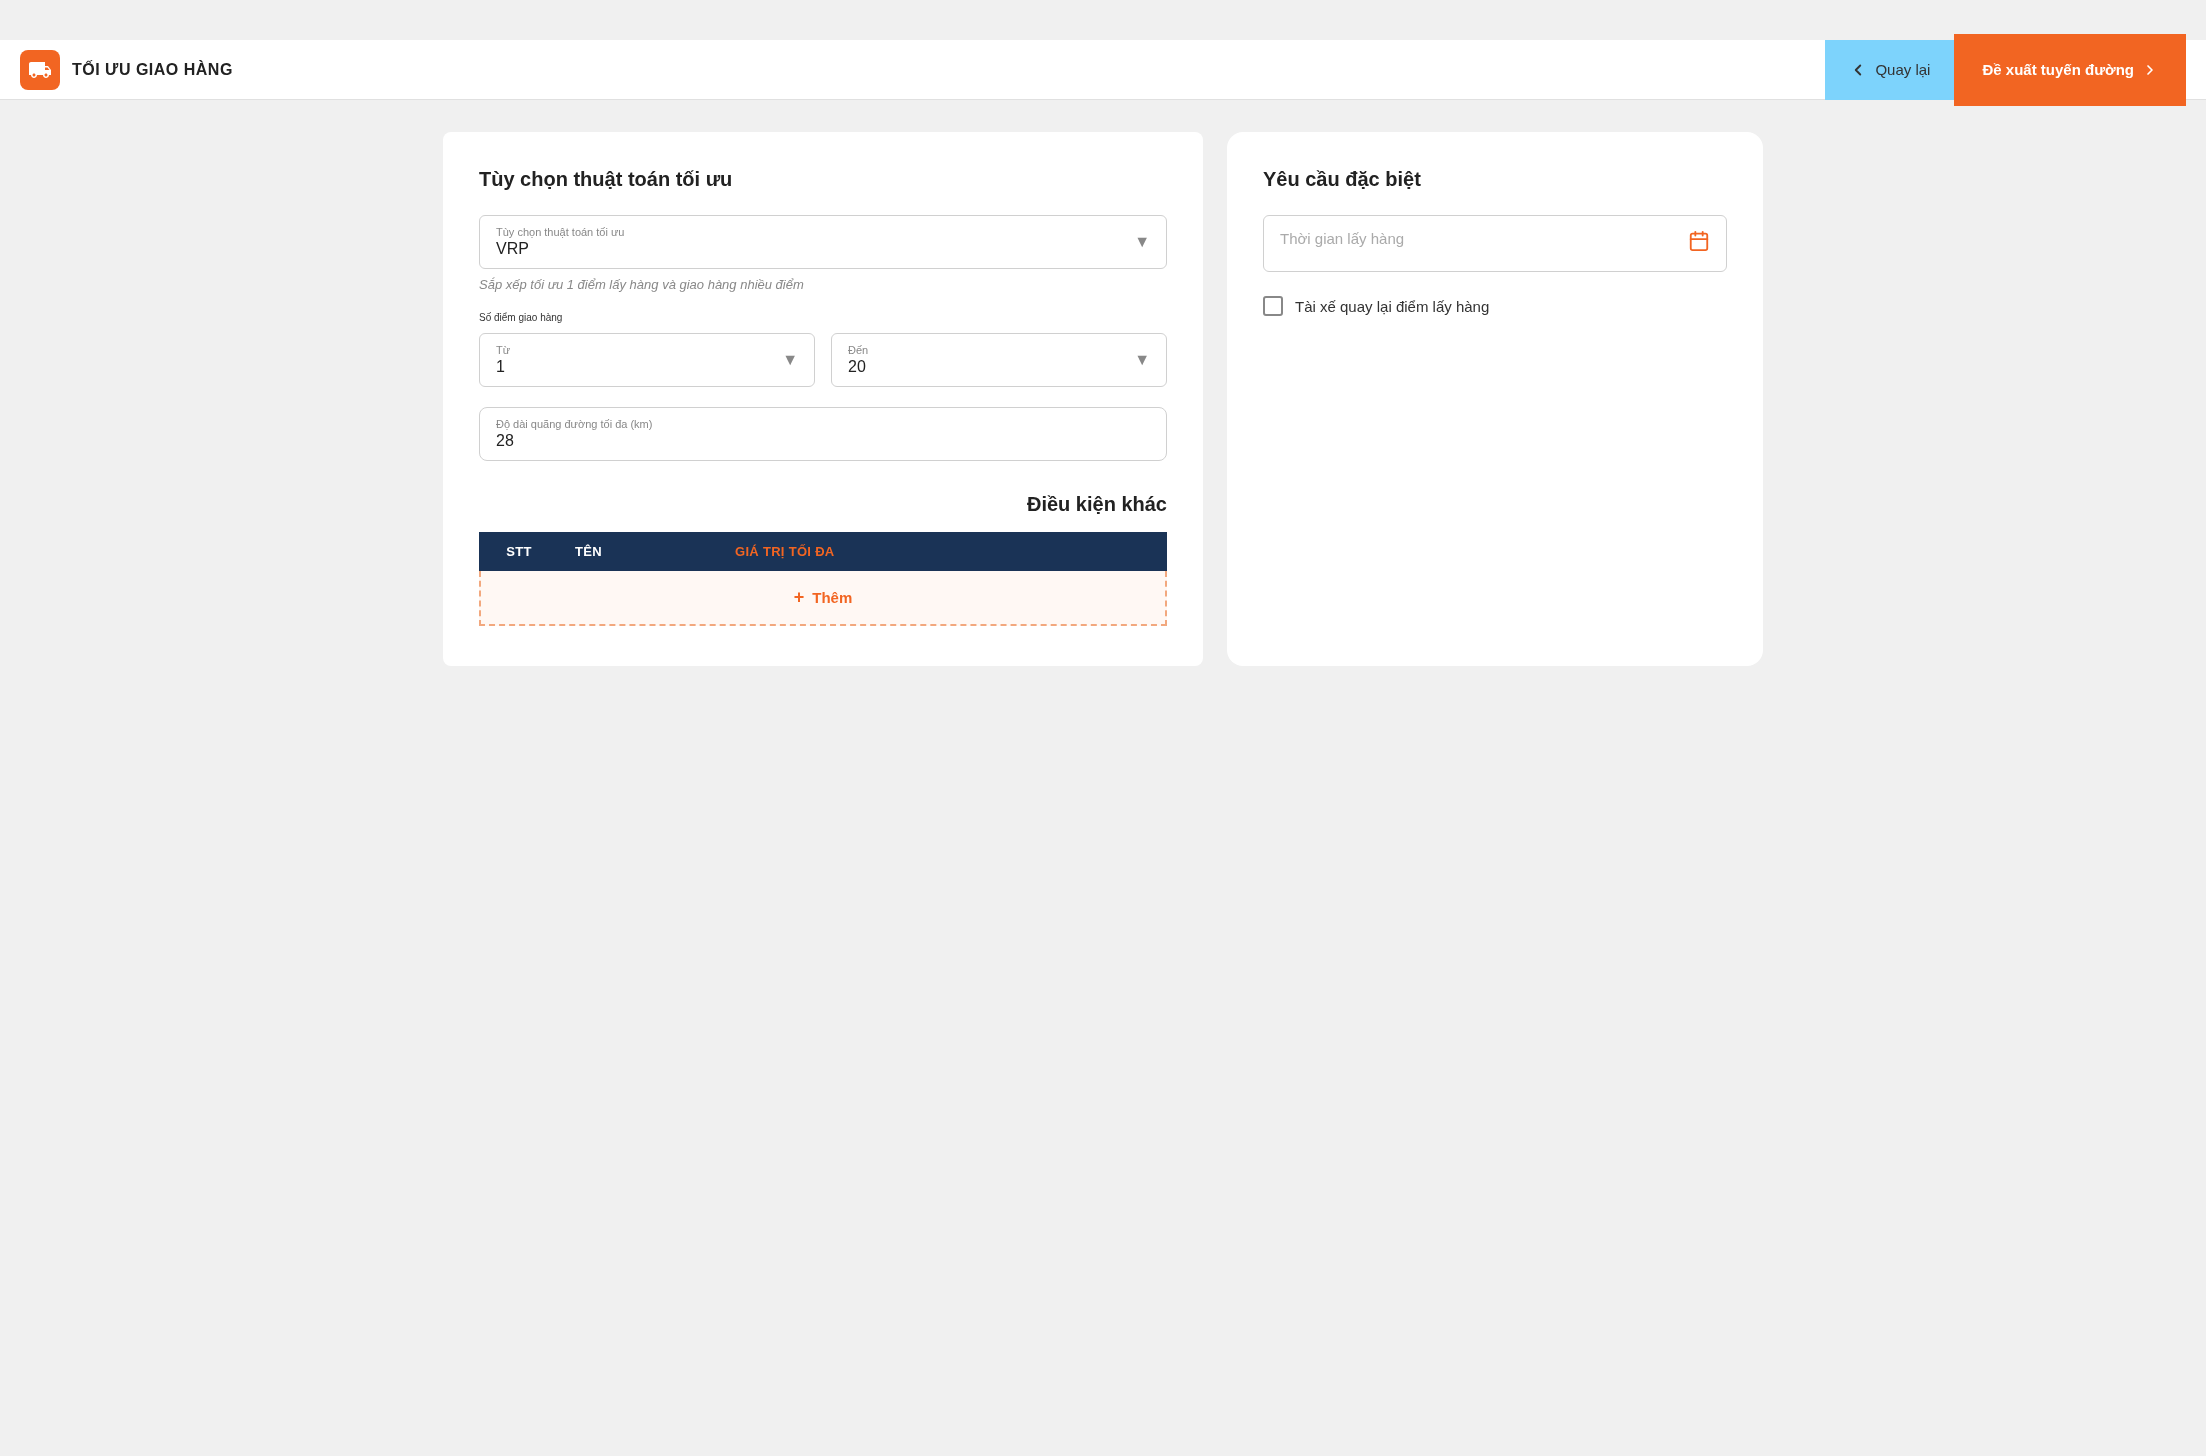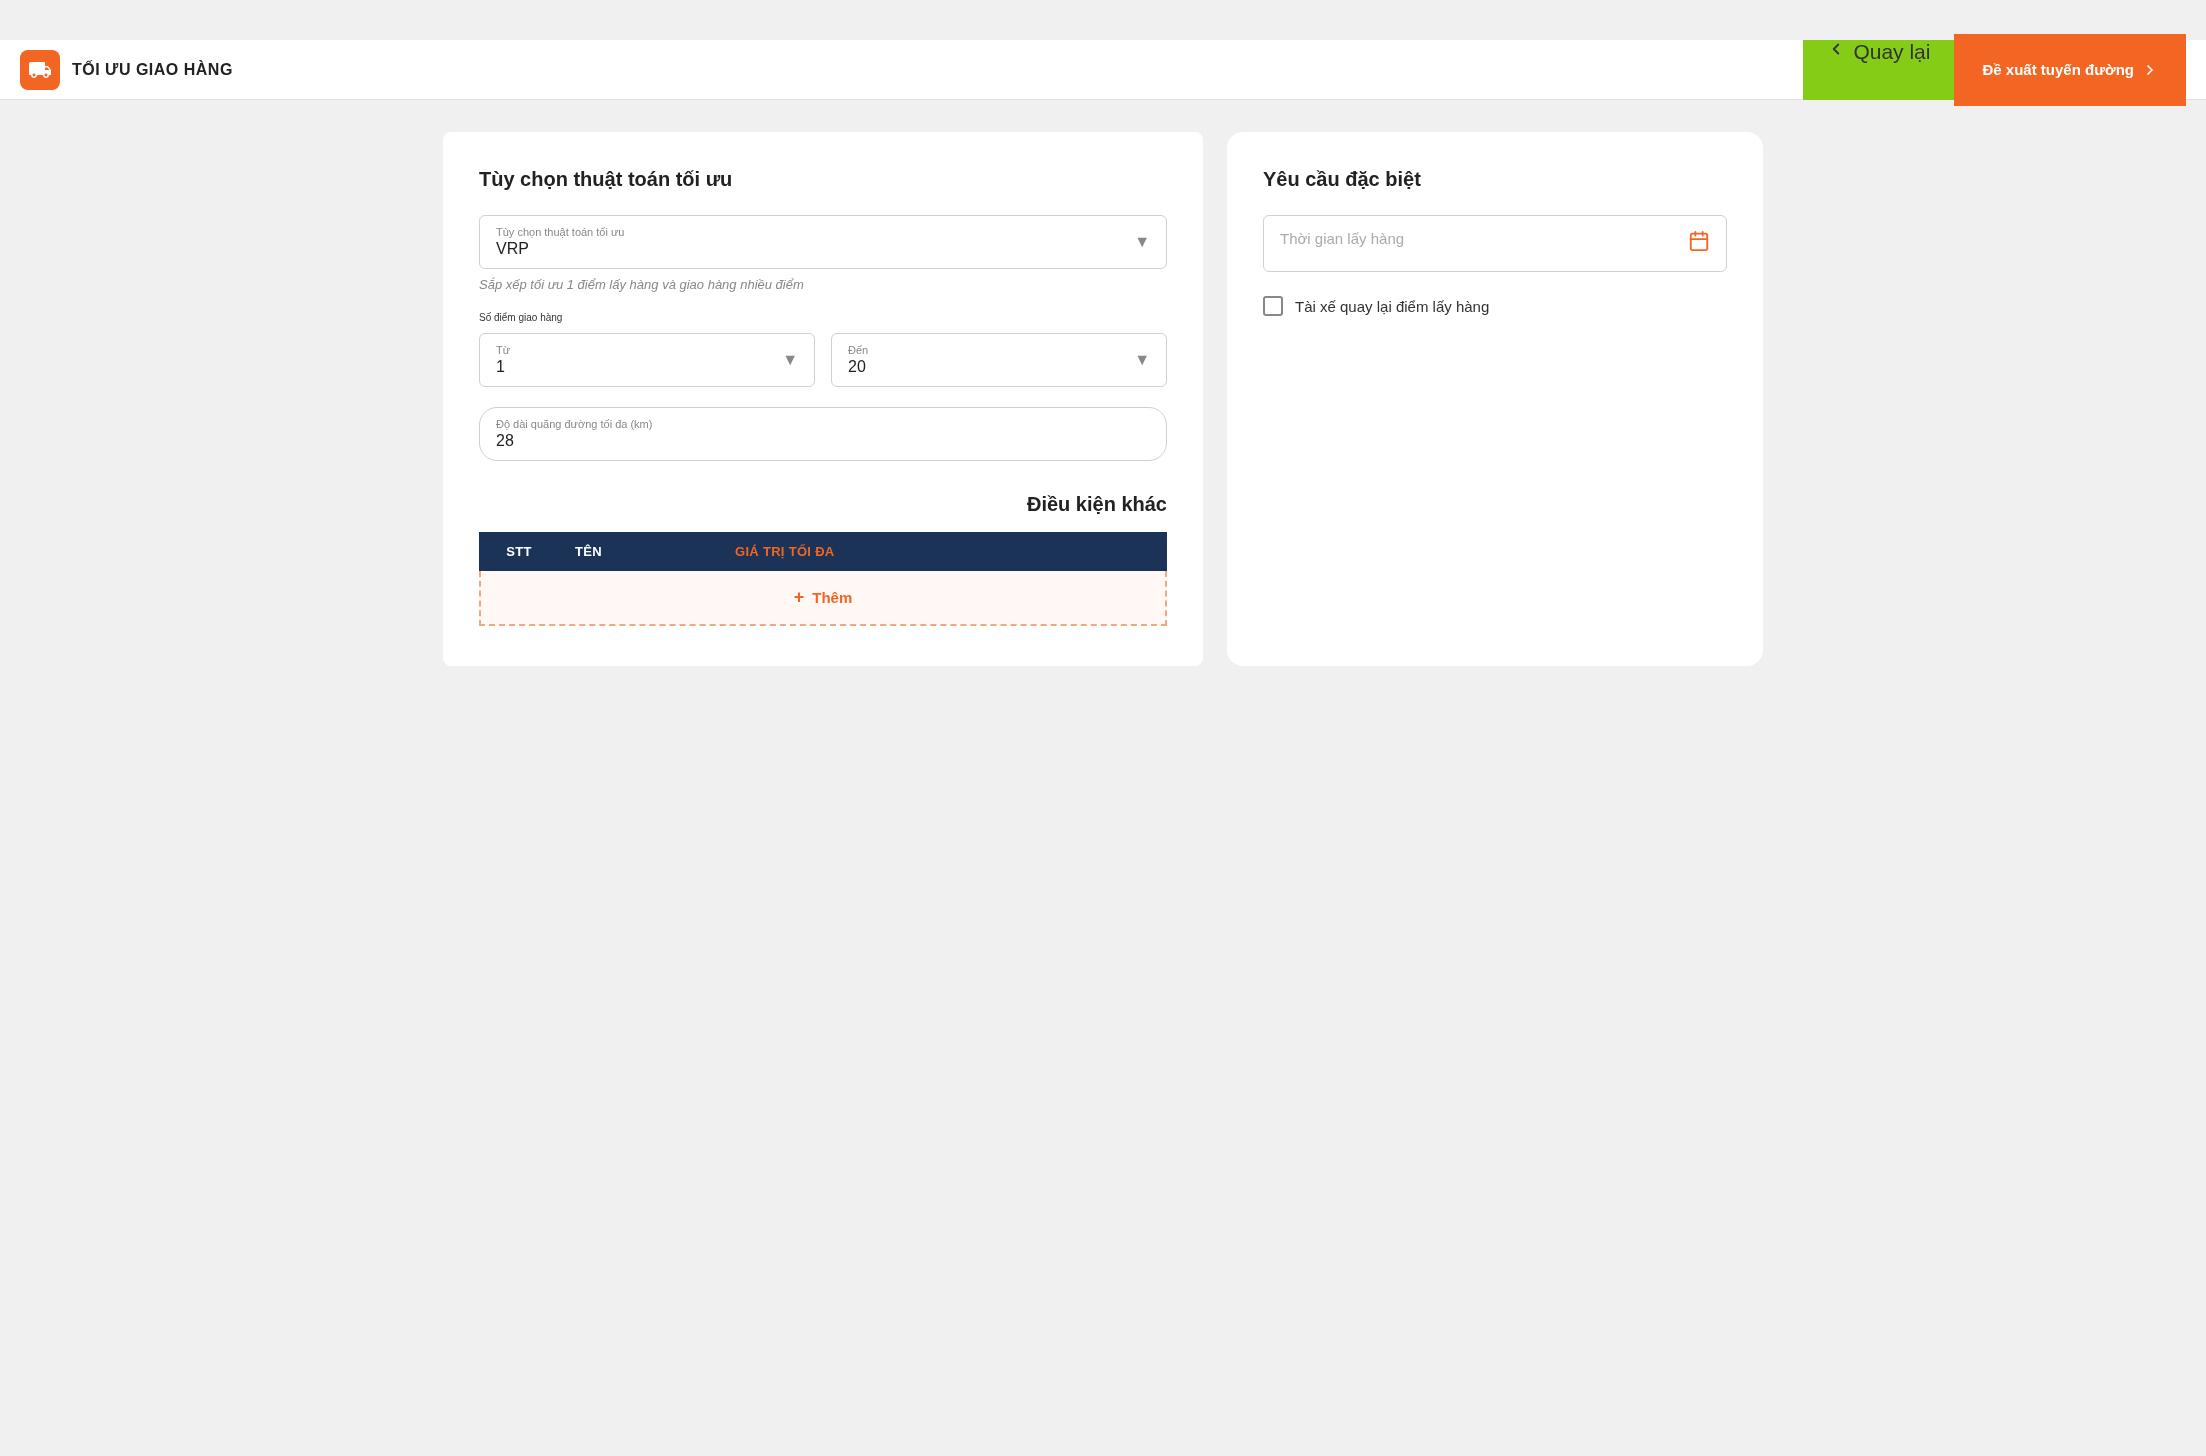--- a/index.html
+++ b/index.html
@@ -56,27 +56,27 @@
     }
 
     .header-actions {
       display: flex;
       align-items: center;
       gap: 0;
     }
 
     .btn-back {
       display: flex;
-      align-items: flex-start;
+      align-items: center;
       gap: 8px;
-      background: #84cc16;
+      background: #7dd3fc;
       border: none;
       padding: 0 24px;
       height: 60px;
-      font-size: 21px;
+      font-size: 15px;
       color: #333;
       cursor: pointer;
       font-weight: 500;
     }
 
     .btn-propose {
       display: flex;
       align-items: center;
       gap: 8px;
       background: #f26522;
@@ -170,21 +170,21 @@
     }
 
     .row-dropdowns .select-wrapper {
       flex: 1;
     }
 
     
     .input-wrapper {
       position: relative;
       border: 1.5px solid #d0d0d0;
-      border-radius: 18px;
+      border-radius: 8px;
       padding: 10px 16px 10px 16px;
       background: #fff;
       margin-bottom: 32px;
       margin-top: 6px;
     }
 
     .input-label {
       font-size: 11px;
       color: #888;
       margin-bottom: 2px;

